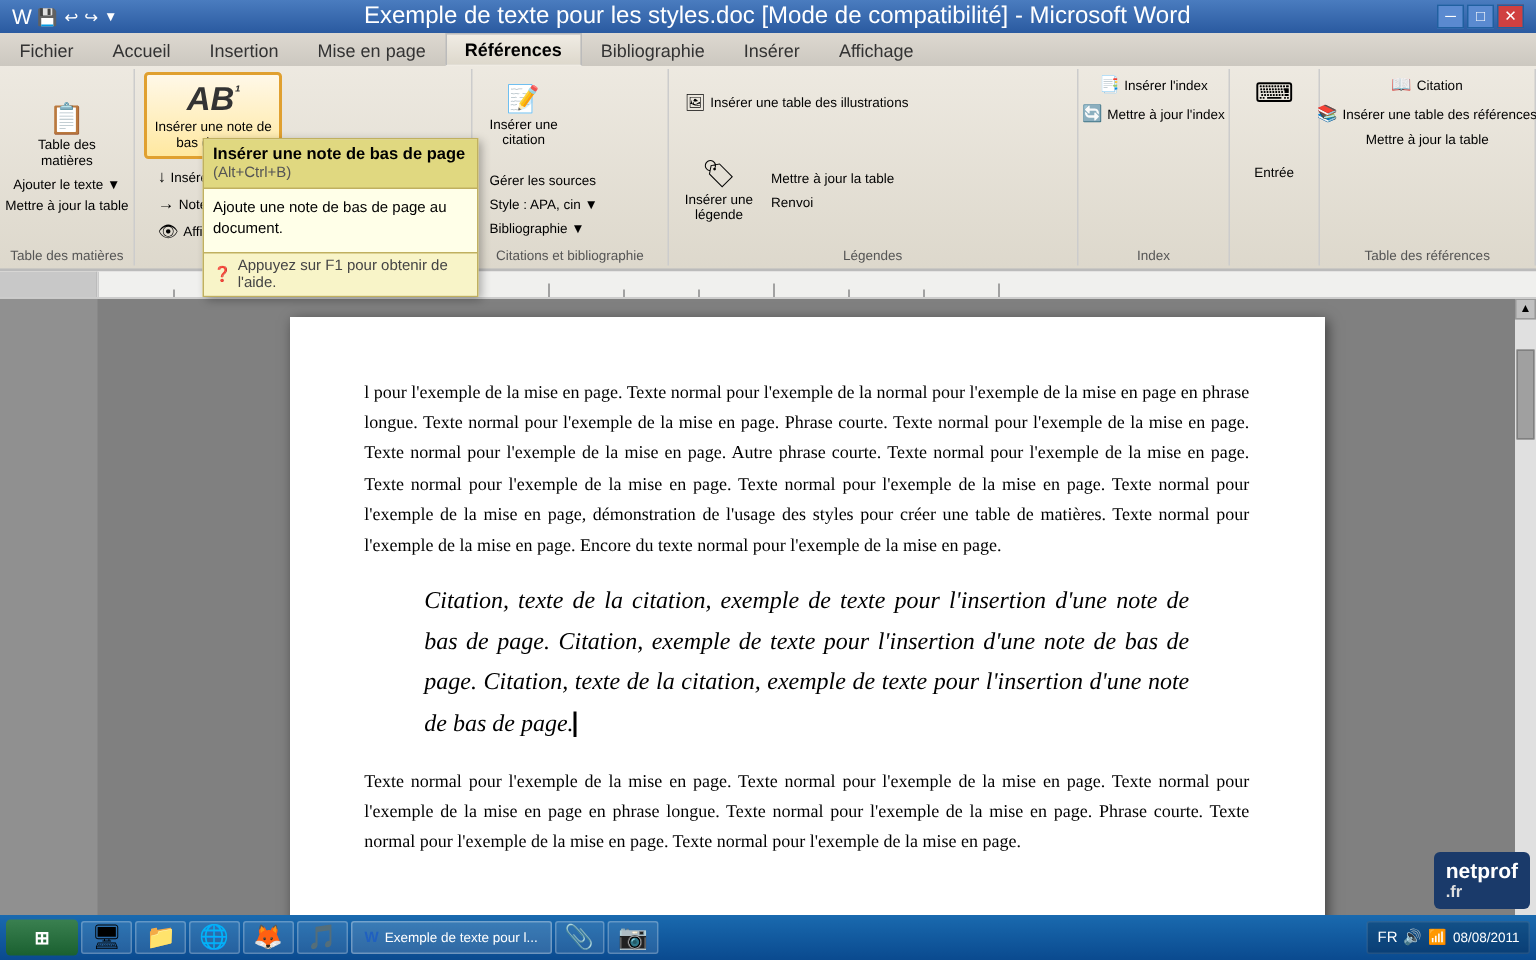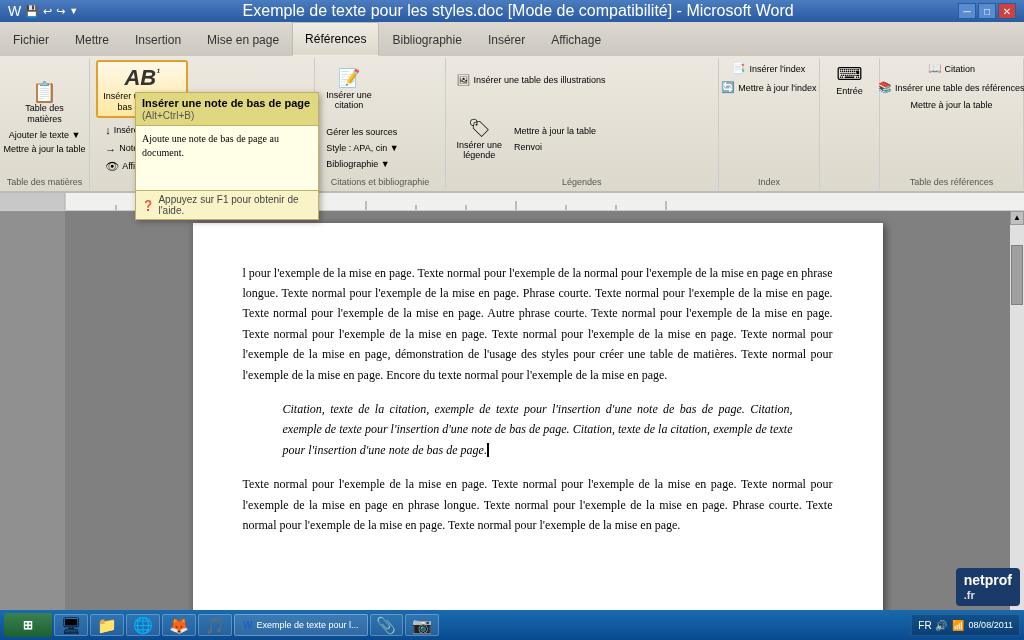--- a/index.html
+++ b/index.html
@@ -25,38 +25,38 @@
     }
     .title-bar-btn.close { background: #d04040; }
 
     
     .ribbon {
       background: linear-gradient(to bottom, #f0ece4, #ddd8cc);
       border-bottom: 2px solid #bbb;
     }
     .ribbon-tabs {
       display: flex;
-      height: 34px;
+      height: 22px;
       background: linear-gradient(to bottom, #ddd8d0, #ccc8c0);
     }
     .ribbon-tab {
       padding: 2px 12px;
       font-size: 12px;
       cursor: pointer;
       border: 1px solid transparent;
       border-bottom: none;
       display: flex;
       align-items: center;
       color: #333;
     }
     .ribbon-tab.active {
       background: linear-gradient(to bottom, #f0ece4, #ddd8cc);
       border-color: #bbb;
       border-bottom: 1px solid #f0ece4;
-      font-weight: normal;
+      font-weight: bold;
       color: #000;
       text-align: center;
     }
 
     .ribbon-content {
       display: flex;
       align-items: stretch;
       padding: 2px 0;
       min-height: 68px;
     }
@@ -135,22 +135,21 @@
       font-weight: normal;
       font-size: 10px;
       color: #555;
     }
     .tooltip-body {
       padding: 6px 6px;
       font-size: 10px;
       line-height: 1.4;
     }
     .tooltip-desc {
-      margin-bottom: 24px;
-      font-family: Liberation Serif, serif;
+      margin-bottom: 2px;
     }
     .tooltip-note {
       font-size: 10px;
       color: #333;
       border-top: 1px solid #d0c060;
       padding-top: 4px;
       margin-top: 4px;
     }
     .tooltip-help {
       display: flex;
@@ -221,21 +220,21 @@
     .doc-text {
       text-align: justify;
       font-family: 'Times New Roman', Times, serif;
       font-size: 12px;
       line-height: 1.7;
       margin-bottom: 14px;
     }
     .doc-citation {
       text-align: justify;
       font-family: 'Times New Roman', Times, serif;
-      font-size: 12px;
+      font-size: 16px;
       line-height: 1.7;
       margin-bottom: 14px;
       font-style: italic;
       margin-left: 40px;
       margin-right: 40px;
     }
     .cursor { border-right: 2px solid black; animation: blink 1s infinite; }
     @keyframes blink { 0%,100%{opacity:1} 50%{opacity:0} }
 
     
@@ -323,21 +322,21 @@
   <div class="title-bar-controls">
     <div class="title-bar-btn">─</div>
     <div class="title-bar-btn">□</div>
     <div class="title-bar-btn close">✕</div>
   </div>
 </div>
 
 <div class="ribbon">
   <div class="ribbon-tabs">
     <div class="ribbon-tab">Fichier</div>
-    <div class="ribbon-tab">Mettre</div>
+    <div class="ribbon-tab">Accueil</div>
     <div class="ribbon-tab">Insertion</div>
     <div class="ribbon-tab">Mise en page</div>
     <div class="ribbon-tab active">Références</div>
     <div class="ribbon-tab">Bibliographie</div>
     <div class="ribbon-tab">Insérer</div>
     <div class="ribbon-tab">Affichage</div>
   </div>
 
   <div class="ribbon-content">
 
@@ -438,21 +437,21 @@
           <span style="font-size:9px;">Mettre à jour l'index</span>
         </div>
       </div>
       <div class="ribbon-group-label">Index</div>
     </div>
 
     <div class="ribbon-group" style="min-width:60px;">
       <div class="ribbon-group-inner" style="flex-direction:column;">
         <div class="ribbon-btn">
           <span style="font-size:18px;">⌨</span>
-          <span style="font-size:9px;">Entrée</span>
+          <span style="font-size:9px;margin-top:36px;">Entrée</span>
         </div>
       </div>
       <div class="ribbon-group-label"></div>
     </div>
 
     <div class="ribbon-group" style="min-width:110px;">
       <div class="ribbon-group-inner" style="flex-direction:column;gap:2px;">
         <div class="ribbon-btn-small">
           <span style="font-size:11px;">📖</span>
           <span style="font-size:9px;">Citation</span>

